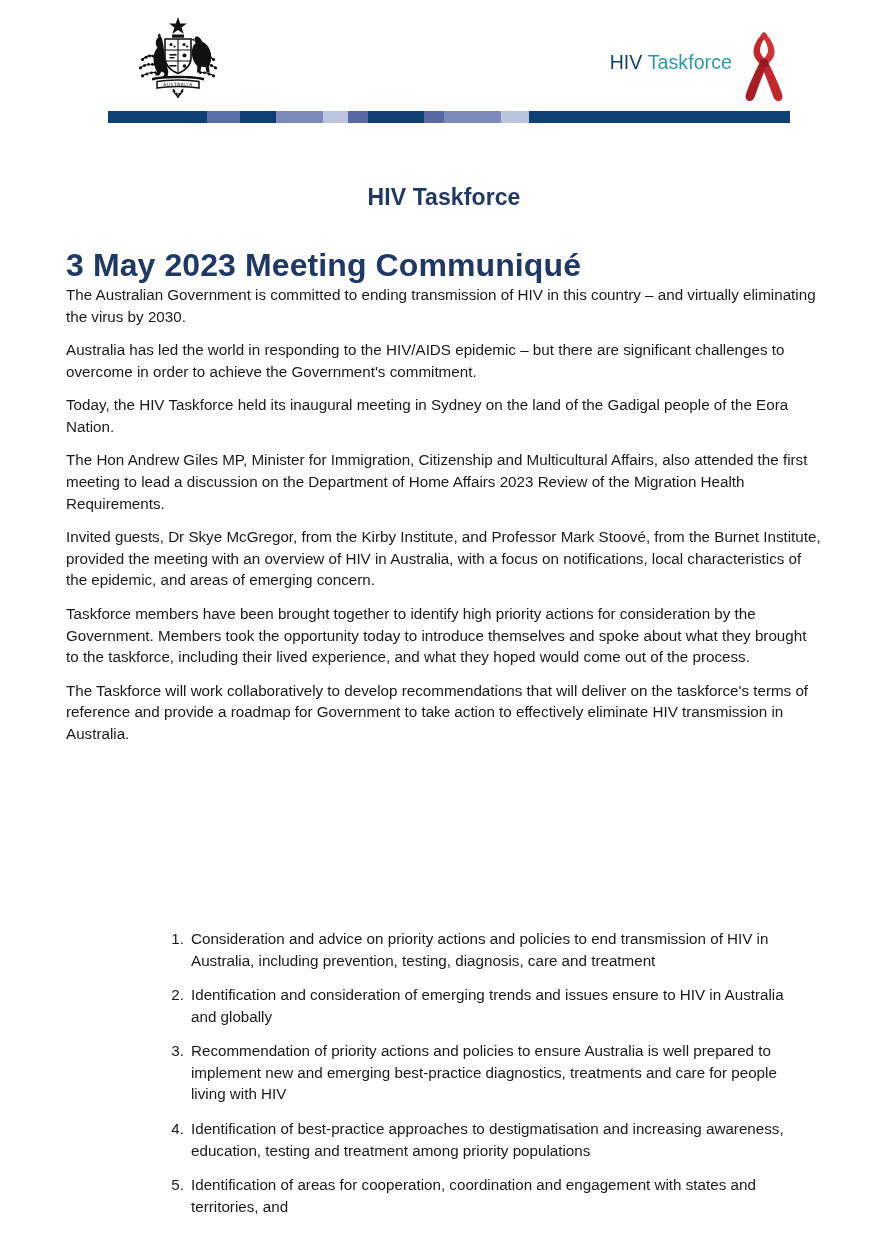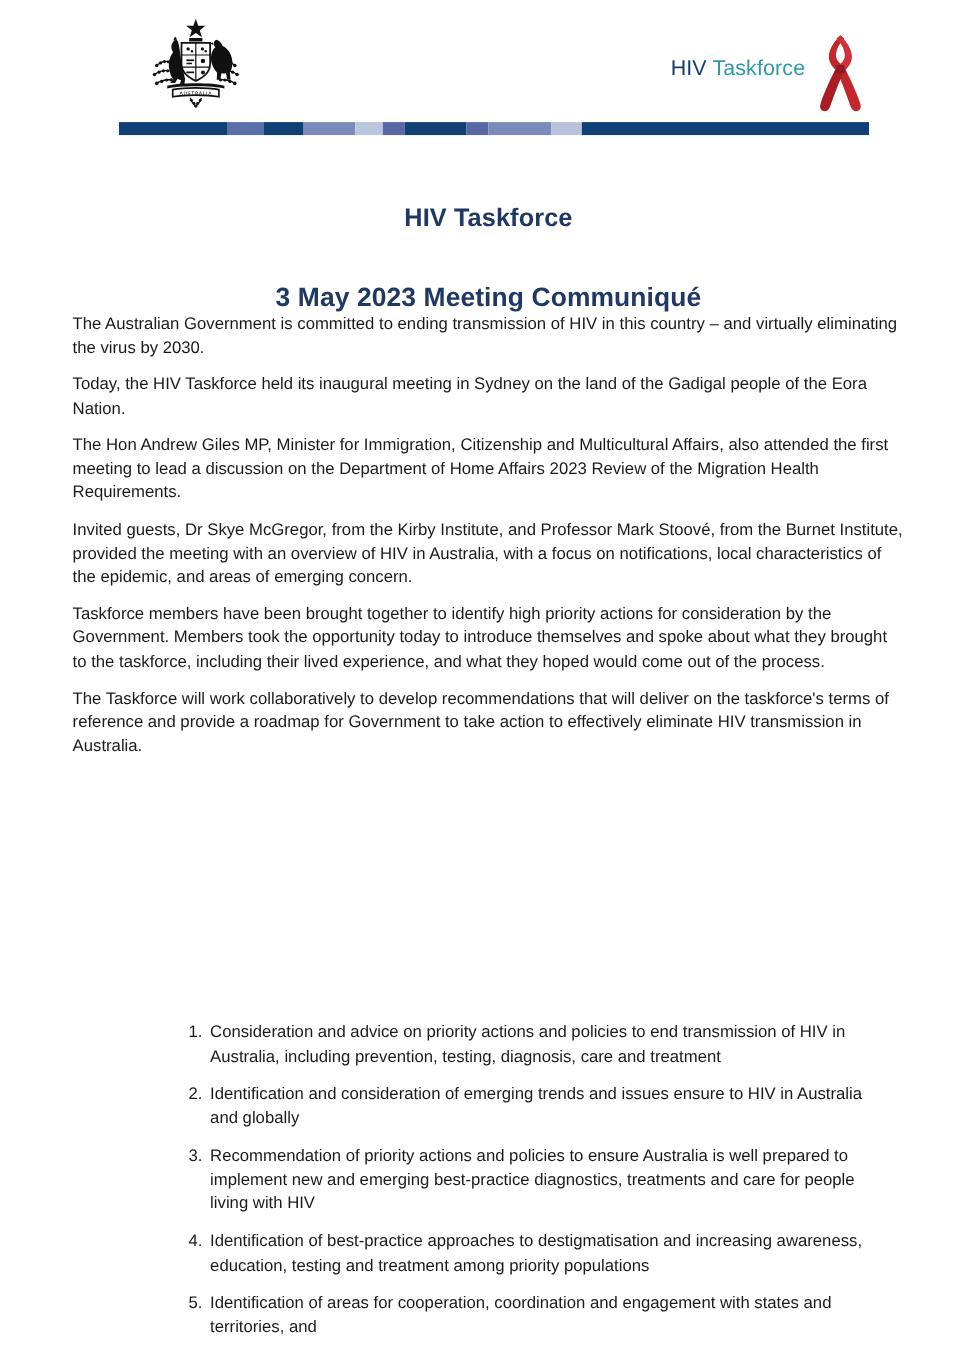--- a/index.html
+++ b/index.html
@@ -87,24 +87,23 @@
     width: 756px;
     text-align: center;
     font-size: 23px;
     color: #1f3864;
     line-height: 1.25;
     letter-spacing: 0.1px;
   }
   .doc-subtitle {
     position: absolute;
     left: 66px;
-    top: 236px;
+    top: 218px;
     width: 756px;
-    text-align: center;
-    font-size: 24px;
+    font-size: 32px;
     color: #1f3864;
     line-height: 1.25;
     letter-spacing: 0.1px;
   }
 
   
   .body-copy {
     position: absolute;
     left: 66px;
     top: 284px;
@@ -288,20 +287,21 @@
     <span style="background: rgb(185, 195, 220); width: 28px; flex: 0 0 28px;"></span>
     <span style="background: rgb(14, 64, 118); width: 261px; flex: 0 0 261px;"></span>
   </div>
 </div>
 
 <h1 class="doc-title">HIV Taskforce</h1>
 <h2 class="doc-subtitle">3 May 2023 Meeting Communiqué</h2>
 
 <div class="body-copy">
   <p>The Australian Government is committed to ending transmission of HIV in this country – and virtually eliminating the virus by 2030.</p>
+  <p>Australia has led the world in responding to the HIV/AIDS epidemic – but there are significant challenges to overcome in order to achieve the Government's commitment.</p>
   <p>Today, the HIV Taskforce held its inaugural meeting in Sydney on the land of the Gadigal people of the Eora Nation.</p>
   <p>The Hon Andrew Giles MP, Minister for Immigration, Citizenship and Multicultural Affairs, also attended the first meeting to lead a discussion on the Department of Home Affairs 2023 Review of the Migration Health Requirements.</p>
   <p>Invited guests, Dr Skye McGregor, from the Kirby Institute, and Professor Mark Stoové, from the Burnet Institute, provided the meeting with an overview of HIV in Australia, with a focus on notifications, local characteristics of the epidemic, and areas of emerging concern.</p>
   <p>Taskforce members have been brought together to identify high priority actions for consideration by the Government. Members took the opportunity today to introduce themselves and spoke about what they brought to the taskforce, including their lived experience, and what they hoped would come out of the process.</p>
   <p>The Taskforce will work collaboratively to develop recommendations that will deliver on the taskforce's terms of reference and provide a roadmap for Government to take action to effectively eliminate HIV transmission in Australia.</p>
 </div>
 
 <ol class="areas-list">
   <li>
     <span class="num">1.</span>

